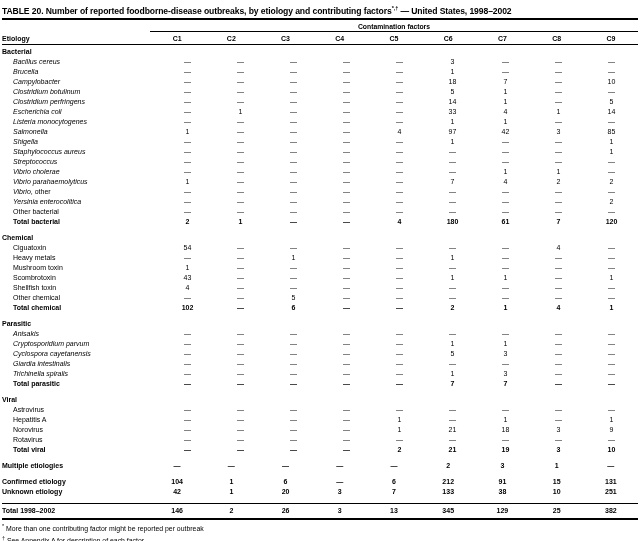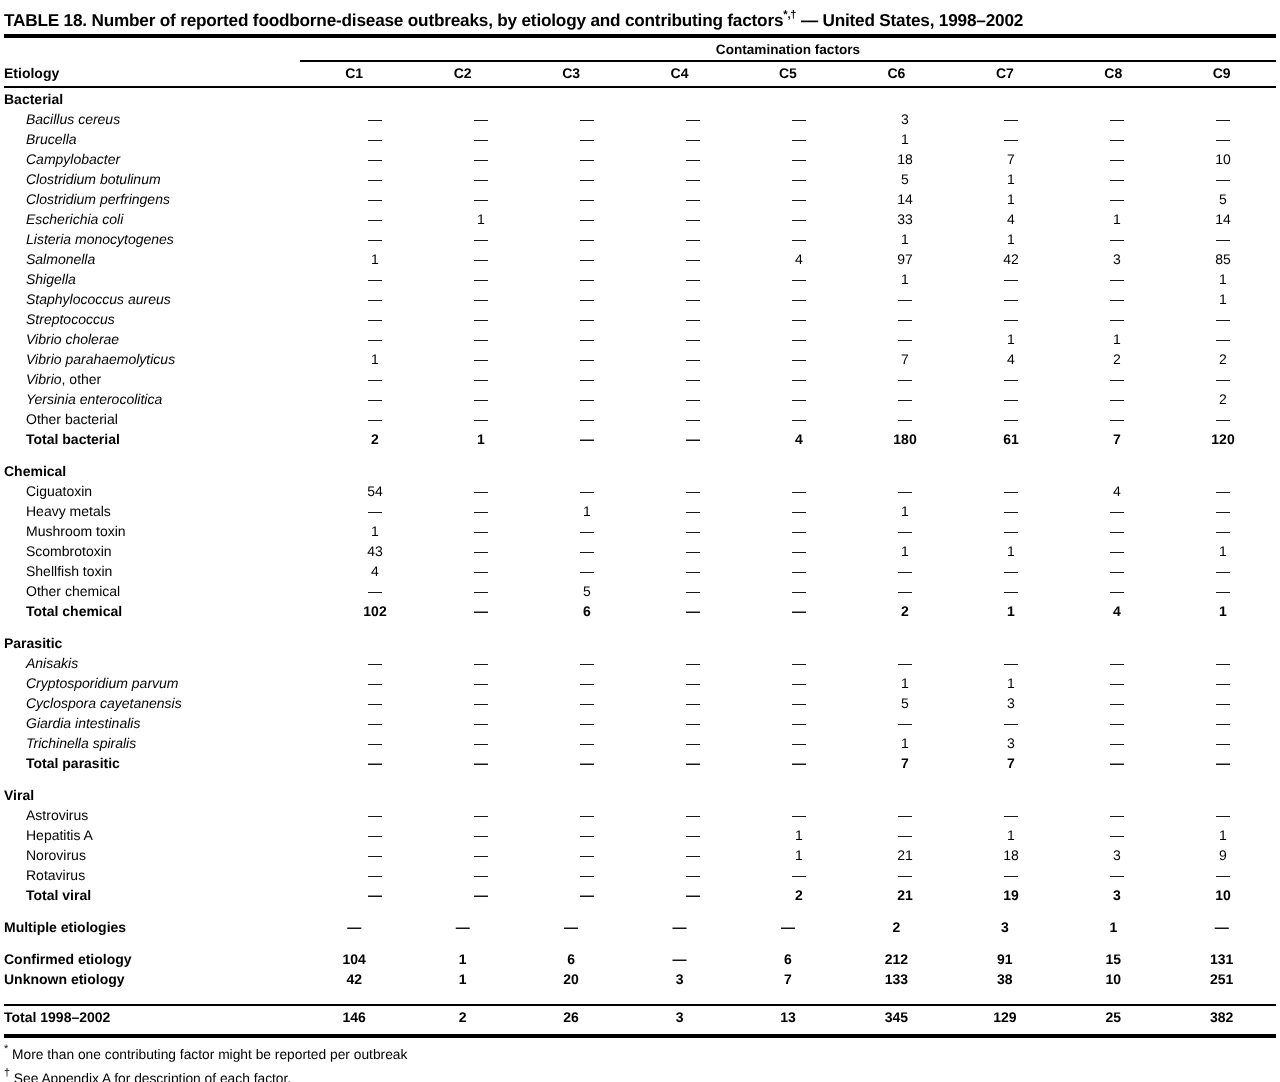--- a/index.html
+++ b/index.html
@@ -47,21 +47,21 @@
   .bottom-rule { border-bottom:2px solid #000; margin-top:2px; }
 
   .footnotes { margin-top:2px; font-size:6.9px; line-height:9.4px; }
   .footnote sup { font-size:5.4px; }
 </style>
 </head>
 <body>
 
 <div class="page">
 
-  <div class="title"><span>TABLE 18. Number of reported foodborne-disease outbreaks, by etiology and contributing factors</span><sup>*,†</sup><span> — United States, 1998–2002</span></div>
+  <div class="title"><span>TABLE 20. Number of reported foodborne-disease outbreaks, by etiology and contributing factors</span><sup>*,†</sup><span> — United States, 1998–2002</span></div>
 
   <div class="group-row">
     <div class="group-spacer"></div>
     <div class="group-label-wrap">Contamination factors</div>
   </div>
 
   <div class="colhead-row">
     <div class="colhead-etiology">Etiology</div>
 
   <div class="colhead-cell">C1</div>

